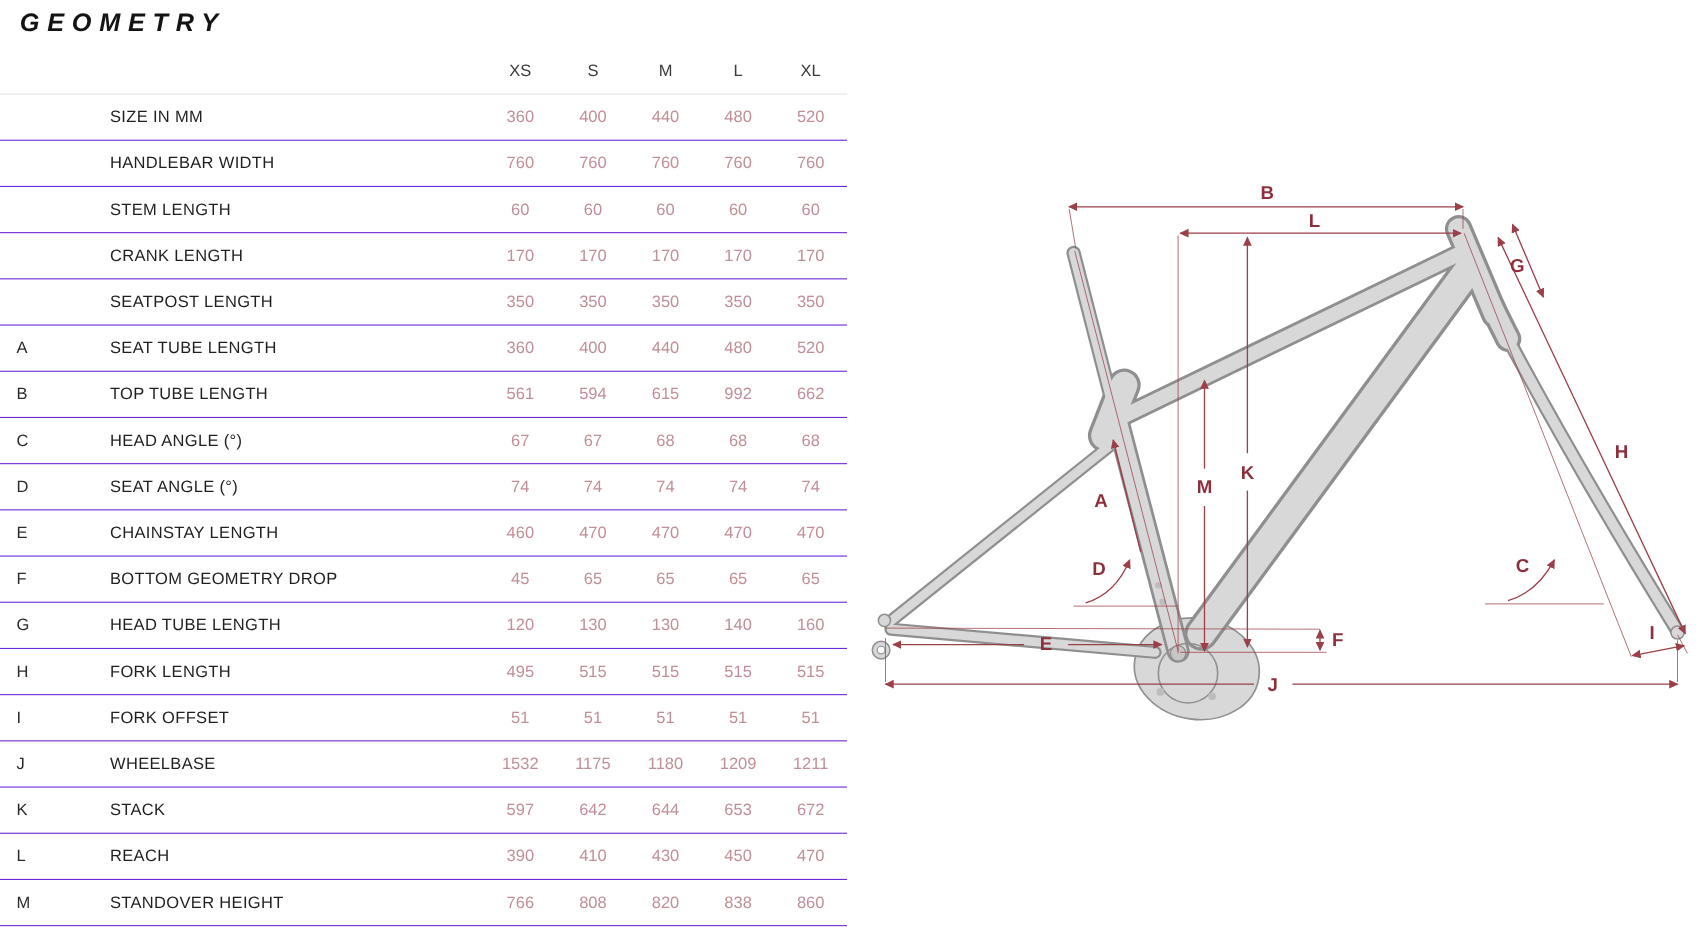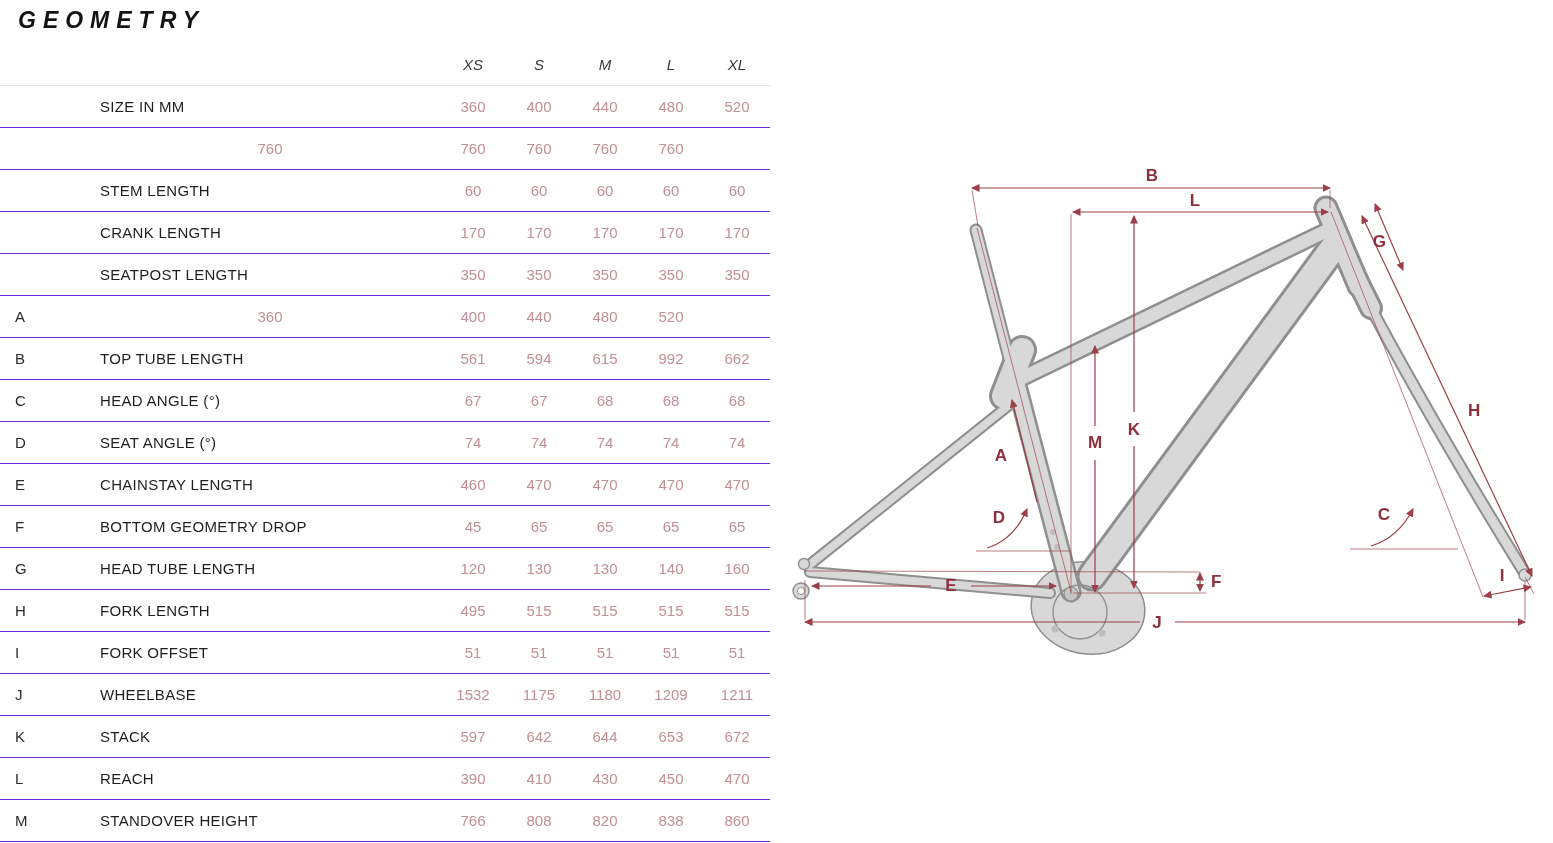--- a/index.html
+++ b/index.html
@@ -24,21 +24,21 @@
     grid-template-columns:85px 340px 66px 66px 66px 66px 66px;
     height:41px;align-items:center;
     border-bottom:1px solid #6d28d9;
     padding-left:15px;
   }
   .row.header{border-bottom:1px solid #e4e4e4;}
   .cell{font-size:15px;white-space:nowrap;}
   .cell.letter{color:#2a2a2a;}
   .cell.label{color:#1f1f1f;letter-spacing:.3px;}
   .cell.val{text-align:center;color:var(--valcolor);}
-  .row.header .cell.val{color:#3a3a3a;font-style:italic;}
+  .row.header .cell.val{color:#3a3a3a;}
   svg{display:block;}
   .dim-label{
     fill:var(--accent);
     font-family:"Liberation Sans", sans-serif;
     font-weight:bold;font-size:17px;
   }
   .dimline{stroke:var(--dim);stroke-width:1.2;fill:none;}
   .thinline{stroke:var(--dim);stroke-width:0.8;fill:none;opacity:.85;}
   .tube-out{stroke:#8f8f8f;fill:none;stroke-linecap:round;}
   .tube-in{stroke:#d8d8d8;fill:none;stroke-linecap:round;}
@@ -66,20 +66,21 @@
             <div class="cell letter"></div>
             <div class="cell label">SIZE IN MM</div>
             <div class="cell val">360</div>
             <div class="cell val">400</div>
             <div class="cell val">440</div>
             <div class="cell val">480</div>
             <div class="cell val">520</div>
           </div>
           <div class="row">
             <div class="cell letter"></div>
+            <div class="cell label">HANDLEBAR WIDTH</div>
             <div class="cell val">760</div>
             <div class="cell val">760</div>
             <div class="cell val">760</div>
             <div class="cell val">760</div>
             <div class="cell val">760</div>
           </div>
           <div class="row">
             <div class="cell letter"></div>
             <div class="cell label">STEM LENGTH</div>
             <div class="cell val">60</div>
@@ -101,20 +102,21 @@
             <div class="cell letter"></div>
             <div class="cell label">SEATPOST LENGTH</div>
             <div class="cell val">350</div>
             <div class="cell val">350</div>
             <div class="cell val">350</div>
             <div class="cell val">350</div>
             <div class="cell val">350</div>
           </div>
           <div class="row">
             <div class="cell letter">A</div>
+            <div class="cell label">SEAT TUBE LENGTH</div>
             <div class="cell val">360</div>
             <div class="cell val">400</div>
             <div class="cell val">440</div>
             <div class="cell val">480</div>
             <div class="cell val">520</div>
           </div>
           <div class="row">
             <div class="cell letter">B</div>
             <div class="cell label">TOP TUBE LENGTH</div>
             <div class="cell val">561</div>

